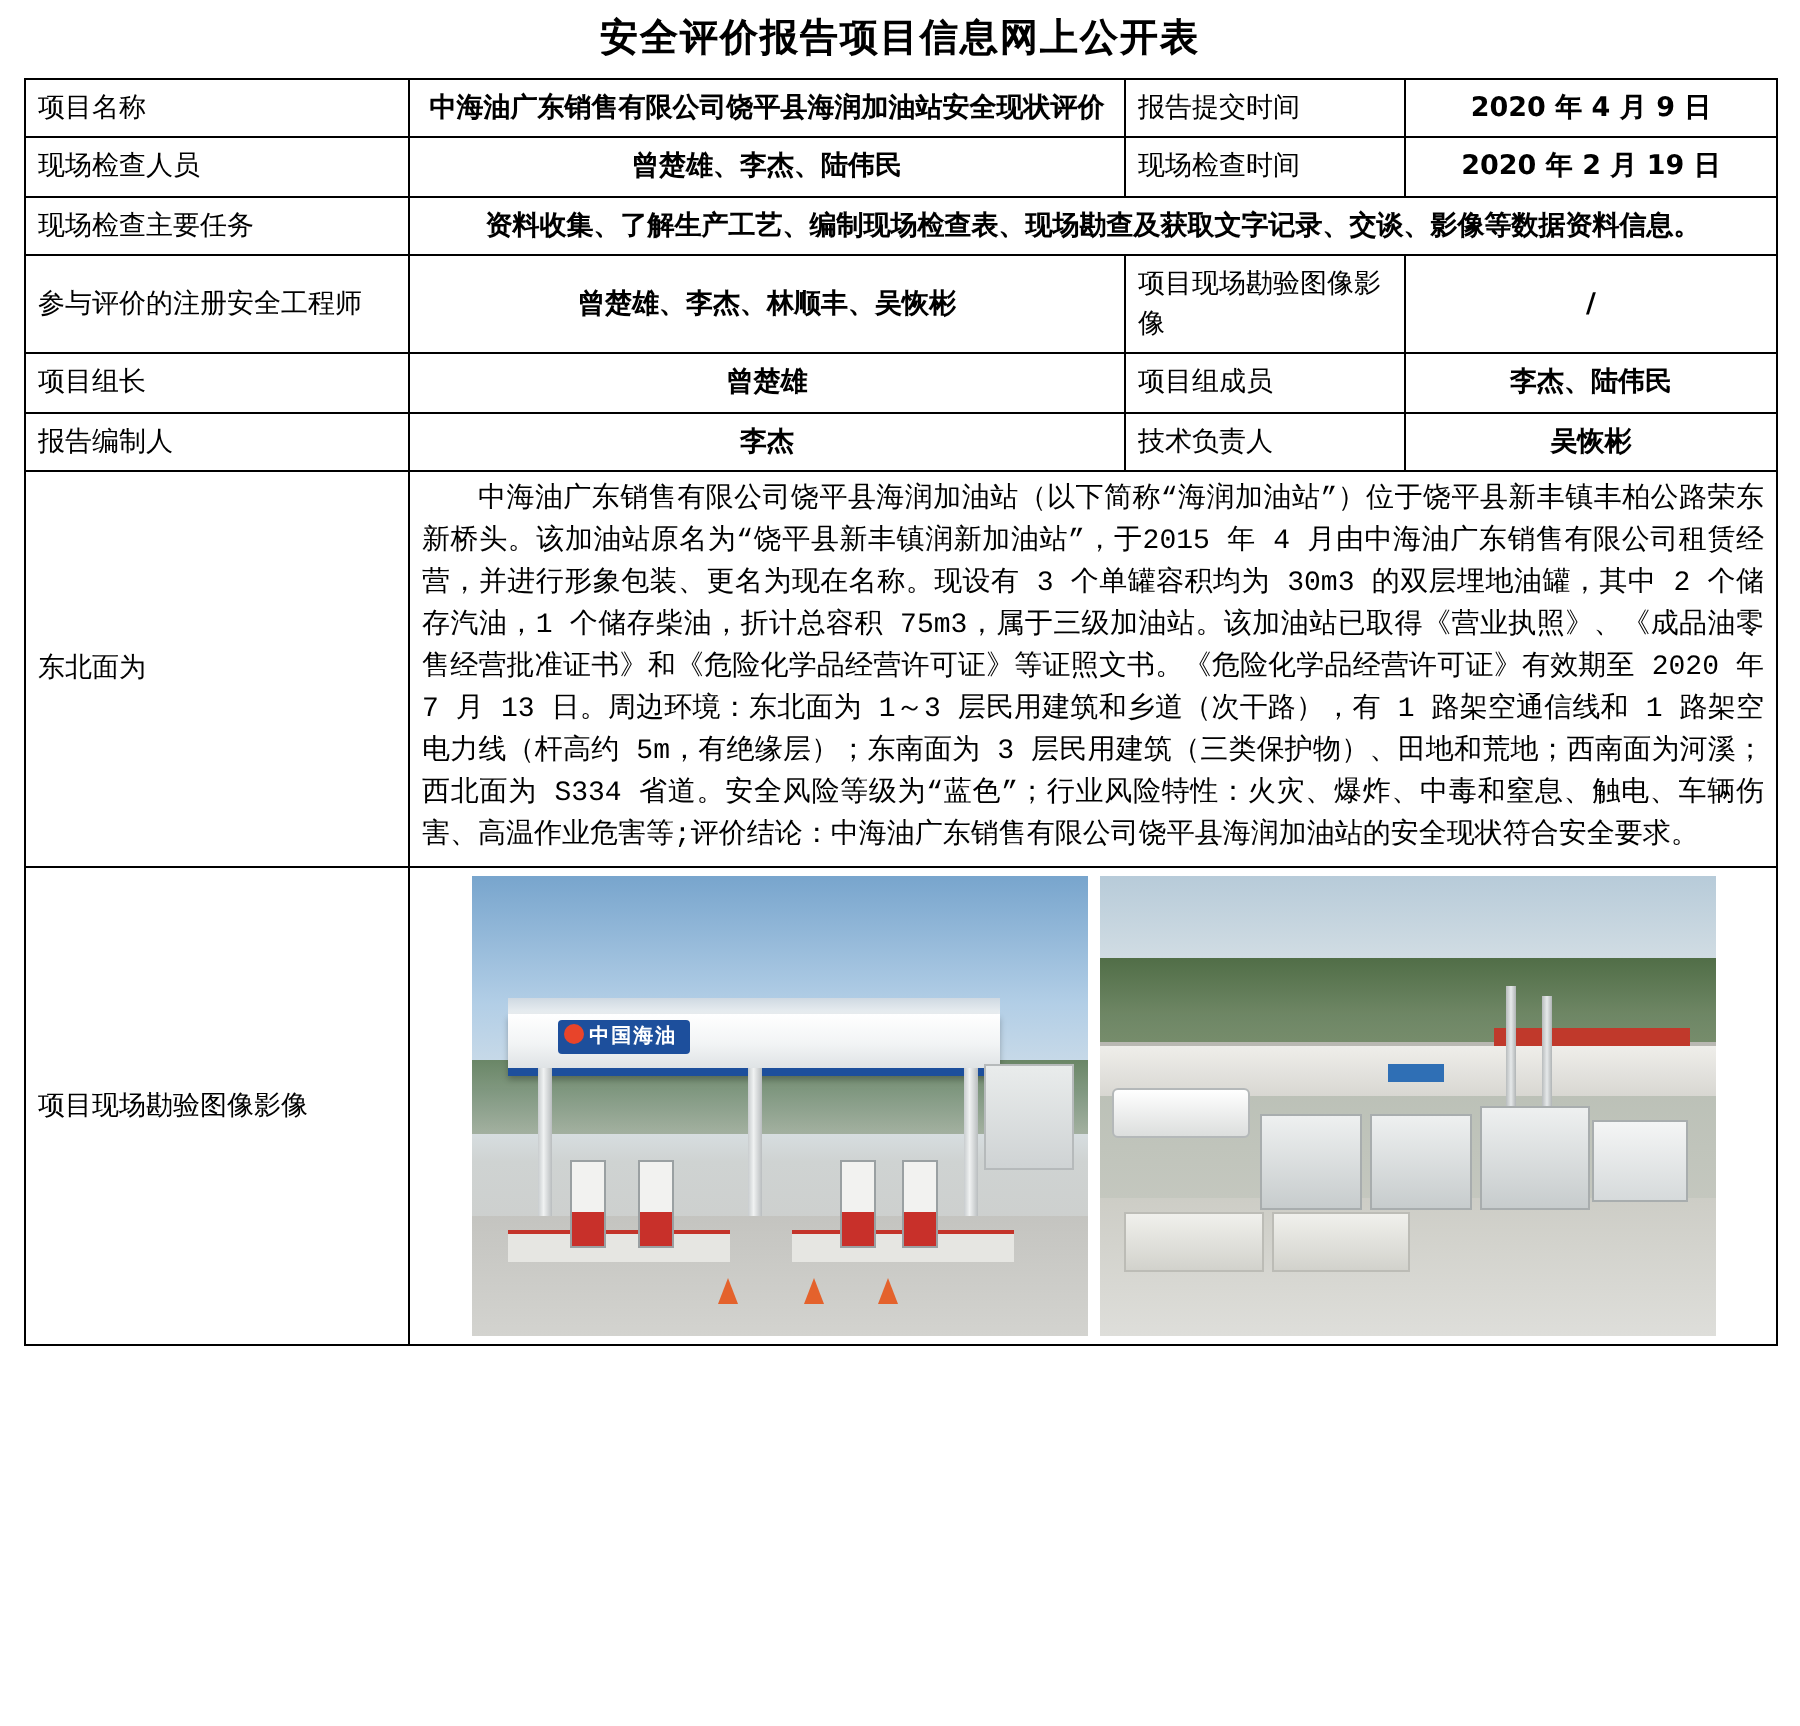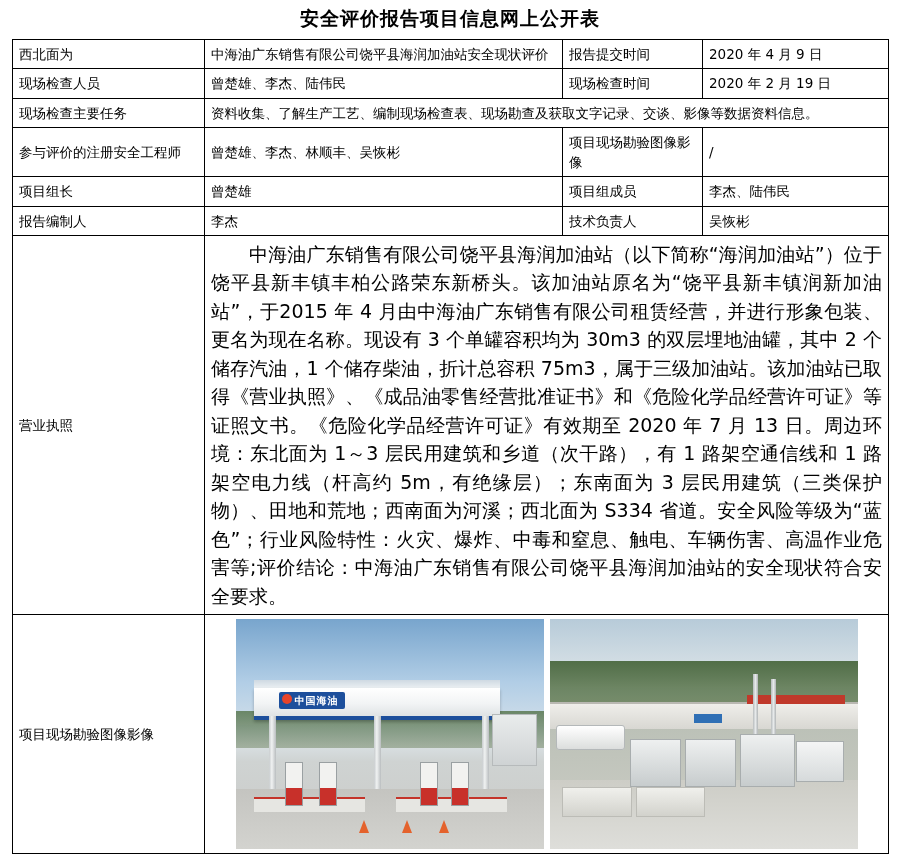--- a/index.html
+++ b/index.html
@@ -38,34 +38,36 @@
     padding: 4px 6px;
     vertical-align: middle;
     line-height: 1.5;
     word-break: break-all;
   }
   .lbl {
     text-align: left;
     padding-left: 8px;
   }
   .val {
-    text-align: left;
+    text-align: center;
     padding-left: 8px;
+    font-weight: bold;
   }
   .c-lbl1 { width: 192px; }
   .c-val1 { width: 358px; }
   .c-lbl2 { width: 140px; }
   .c-val2 { width: 186px; }
 
   .intro-cell {
     text-align: justify;
     text-justify: inter-ideograph;
     line-height: 1.72;
     padding: 6px 8px 6px 8px;
-    font-size: 19px;
+    font-size: 14px;
+    font-family: Liberation Mono, monospace;
   }
   .intro-cell p {
     margin: 0;
     text-indent: 2em;
   }
   .label-mid {
     text-align: left;
     padding-left: 8px;
   }
 
@@ -231,21 +233,21 @@
 
   <table class="info">
     <colgroup>
       <col class="c-lbl1">
       <col class="c-val1">
       <col class="c-lbl2">
       <col class="c-val2">
     </colgroup>
     <tbody>
       <tr>
-        <td class="lbl">西北面为</td>
+        <td class="lbl">项目名称</td>
         <td class="val">中海油广东销售有限公司饶平县海润加油站安全现状评价</td>
         <td class="lbl">报告提交时间</td>
         <td class="val">2020 年 4 月 9 日</td>
       </tr>
       <tr>
         <td class="lbl">现场检查人员</td>
         <td class="val">曾楚雄、李杰、陆伟民</td>
         <td class="lbl">现场检查时间</td>
         <td class="val">2020 年 2 月 19 日</td>
       </tr>
@@ -265,21 +267,21 @@
         <td class="lbl">项目组成员</td>
         <td class="val">李杰、陆伟民</td>
       </tr>
       <tr>
         <td class="lbl">报告编制人</td>
         <td class="val">李杰</td>
         <td class="lbl">技术负责人</td>
         <td class="val">吴恢彬</td>
       </tr>
       <tr>
-        <td class="label-mid">营业执照</td>
+        <td class="label-mid">东北面为</td>
         <td class="intro-cell" colspan="3">
           <p>中海油广东销售有限公司饶平县海润加油站（以下简称“海润加油站”）位于饶平县新丰镇丰柏公路荣东新桥头。该加油站原名为“饶平县新丰镇润新加油站”，于2015 年 4 月由中海油广东销售有限公司租赁经营，并进行形象包装、更名为现在名称。现设有 3 个单罐容积均为 30m3 的双层埋地油罐，其中 2 个储存汽油，1 个储存柴油，折计总容积 75m3，属于三级加油站。该加油站已取得《营业执照》、《成品油零售经营批准证书》和《危险化学品经营许可证》等证照文书。《危险化学品经营许可证》有效期至 2020 年 7 月 13 日。周边环境：东北面为 1～3 层民用建筑和乡道（次干路），有 1 路架空通信线和 1 路架空电力线（杆高约 5m，有绝缘层）；东南面为 3 层民用建筑（三类保护物）、田地和荒地；西南面为河溪；西北面为 S334 省道。安全风险等级为“蓝色”；行业风险特性：火灾、爆炸、中毒和窒息、触电、车辆伤害、高温作业危害等;评价结论：中海油广东销售有限公司饶平县海润加油站的安全现状符合安全要求。</p>
         </td>
       </tr>
       <tr>
         <td class="label-mid">项目现场勘验图像影像</td>
         <td class="img-cell" colspan="3">
           <div class="img-wrap">
 
             <div class="photo photo1">

